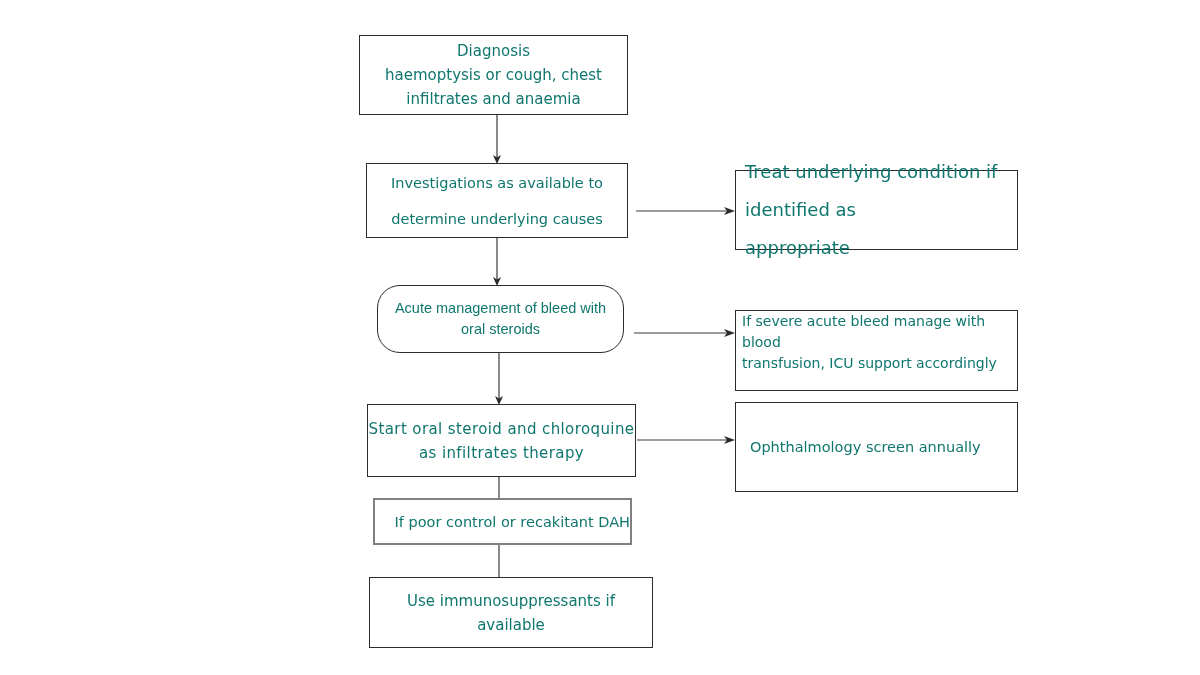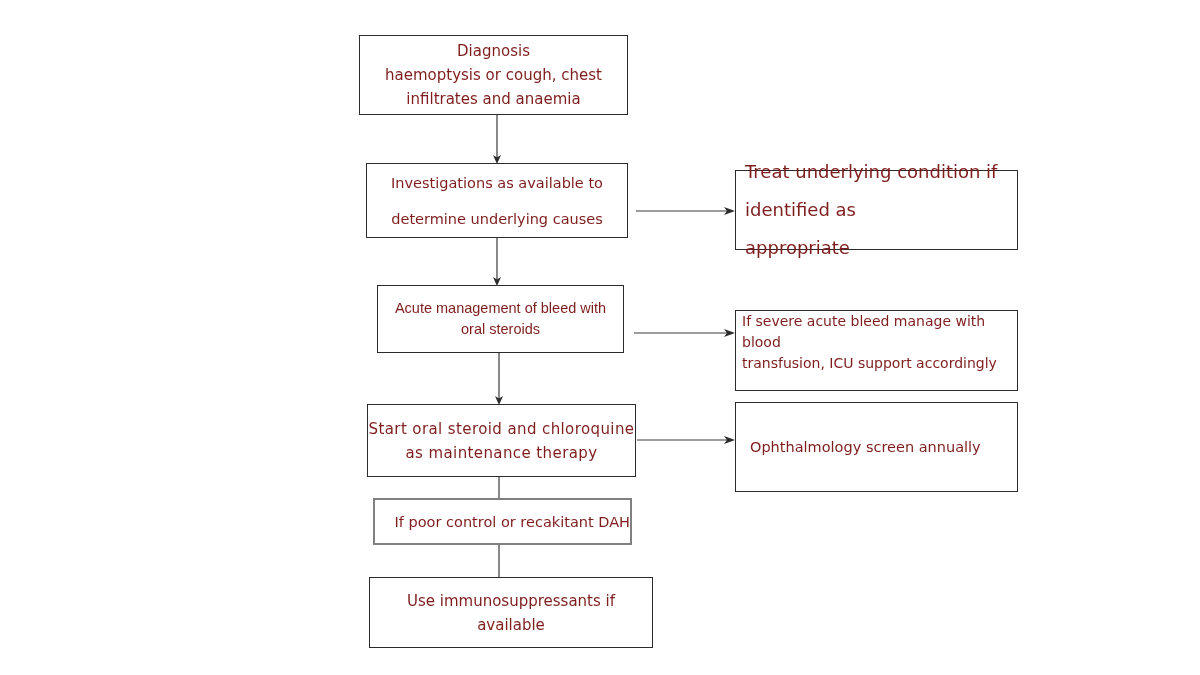--- a/index.html
+++ b/index.html
@@ -16,21 +16,21 @@
     font-family: "DejaVu Sans", sans-serif;
   }
 
   .node {
     position: absolute;
     box-sizing: border-box;
     background: #ffffff;
     display: flex;
     flex-direction: column;
     justify-content: center;
-    color: #7f1d1d;
+    color: #0f766e;
   }
 
   .node .txt {
     display: block;
     white-space: pre-line;
   }
 
   
   .border-thin {
     border: 1px solid #2b2b2b;
@@ -120,33 +120,33 @@
   <div class="node border-thin center" style="left:366px; top:163px; width:262px; height:75px; font-size:14.5px; line-height:36px;">
     <span class="txt">Investigations as available to
 determine underlying causes</span>
   </div>
 
   <div class="node border-thin left" style="left:735px; top:170px; width:283px; height:80px; font-size:18px; line-height:38px; padding:0 0 0 9px;">
     <span class="txt">Treat underlying condition if identified as
 appropriate</span>
   </div>
 
-  <div class="node border-thin center" style="left:377px; top:285px; width:247px; height:68px; font-size:14.5px; line-height:21px; font-family:'Liberation Sans', sans-serif;">
+  <div class="node border-thin center" style="left:377px; top:285px; width:247px; height:68px; font-size:14.5px; line-height:21px; font-family:'Liberation Sans', sans-serif;border-radius:23px;">
     <span class="txt">Acute management of bleed with
 oral steroids</span>
   </div>
 
   <div class="node border-thin left" style="left:735px; top:310px; width:283px; height:81px; font-size:14px; line-height:21px; padding:0 0 16px 6px;">
     <span class="txt">If severe acute bleed manage with blood
 transfusion, ICU support accordingly</span>
   </div>
 
   <div class="node border-thin center" style="left:367px; top:404px; width:269px; height:73px; font-size:15px; line-height:24px; letter-spacing:0.4px;">
     <span class="txt">Start oral steroid and chloroquine
-as maintenance therapy</span>
+as infiltrates therapy</span>
   </div>
 
   <div class="node border-thin left" style="left:735px; top:402px; width:283px; height:90px; font-size:14.5px; line-height:22px; padding:0 0 0 14px;">
     <span class="txt">Ophthalmology screen annually</span>
   </div>
 
   <div class="node border-gray center" style="left:373px; top:498px; width:259px; height:47px; font-size:14.5px; line-height:22px;align-items:flex-end;">
     <span class="txt">If poor control or recakitant DAH</span>
   </div>
 

